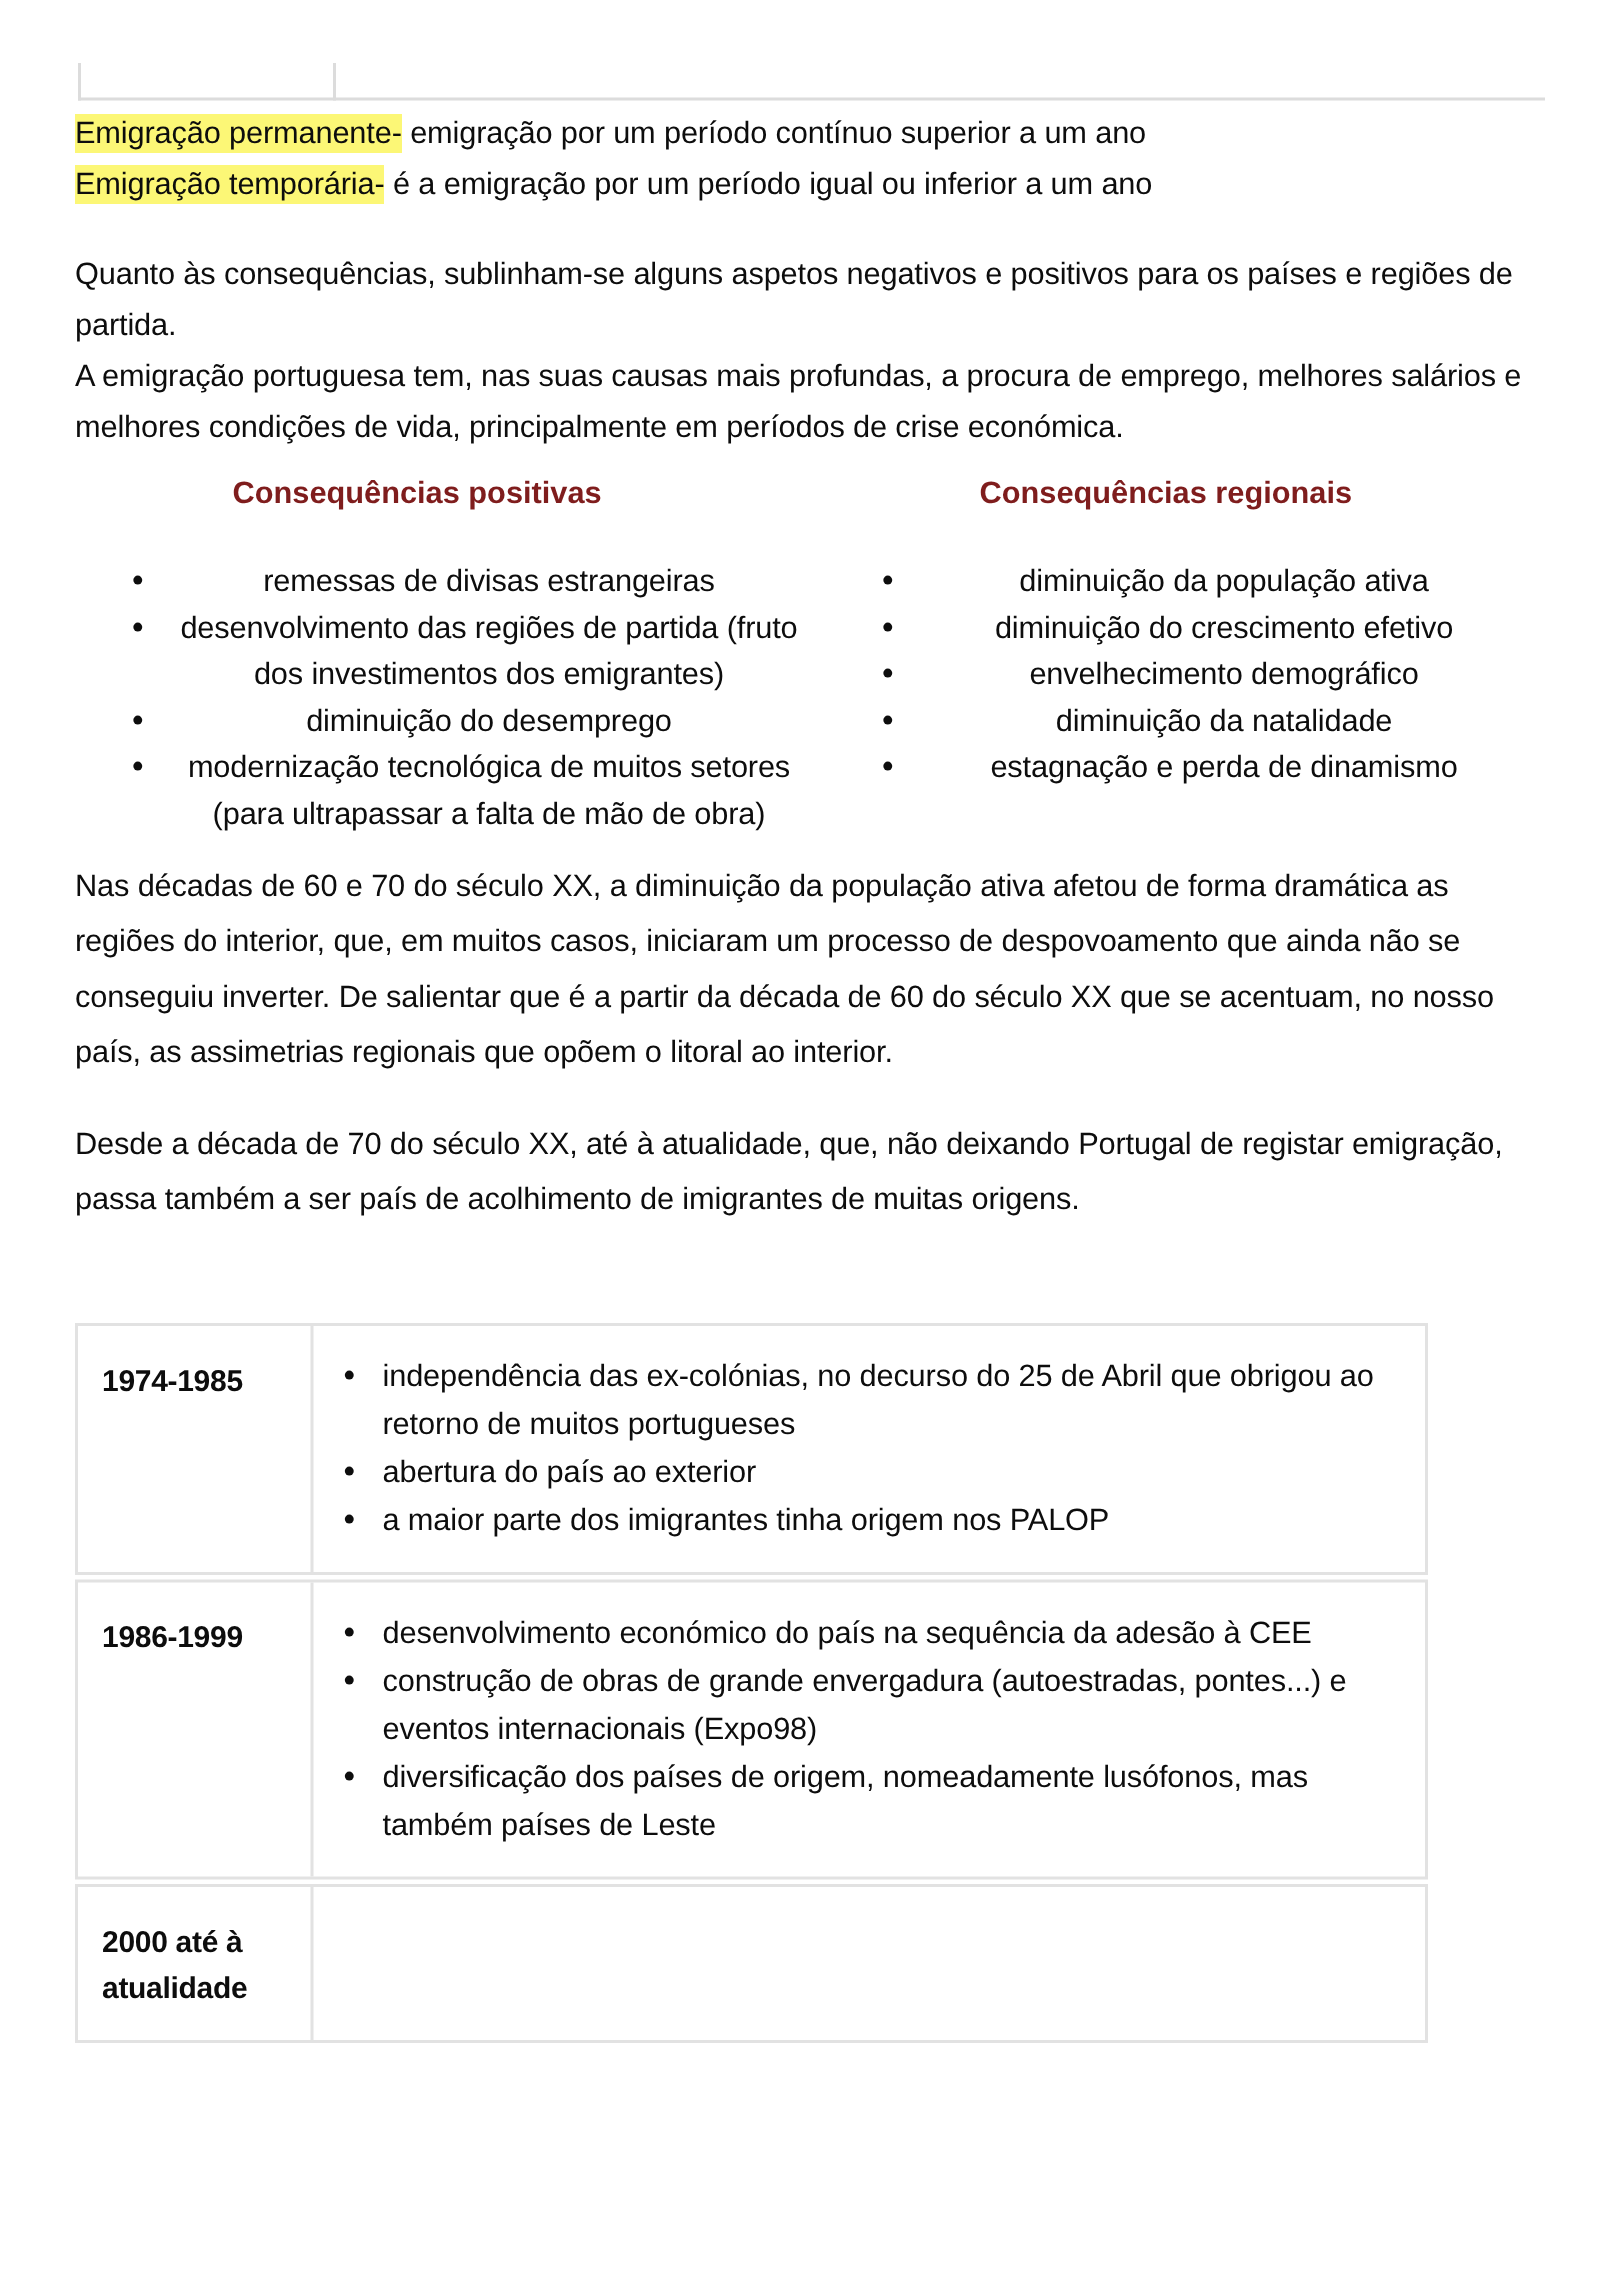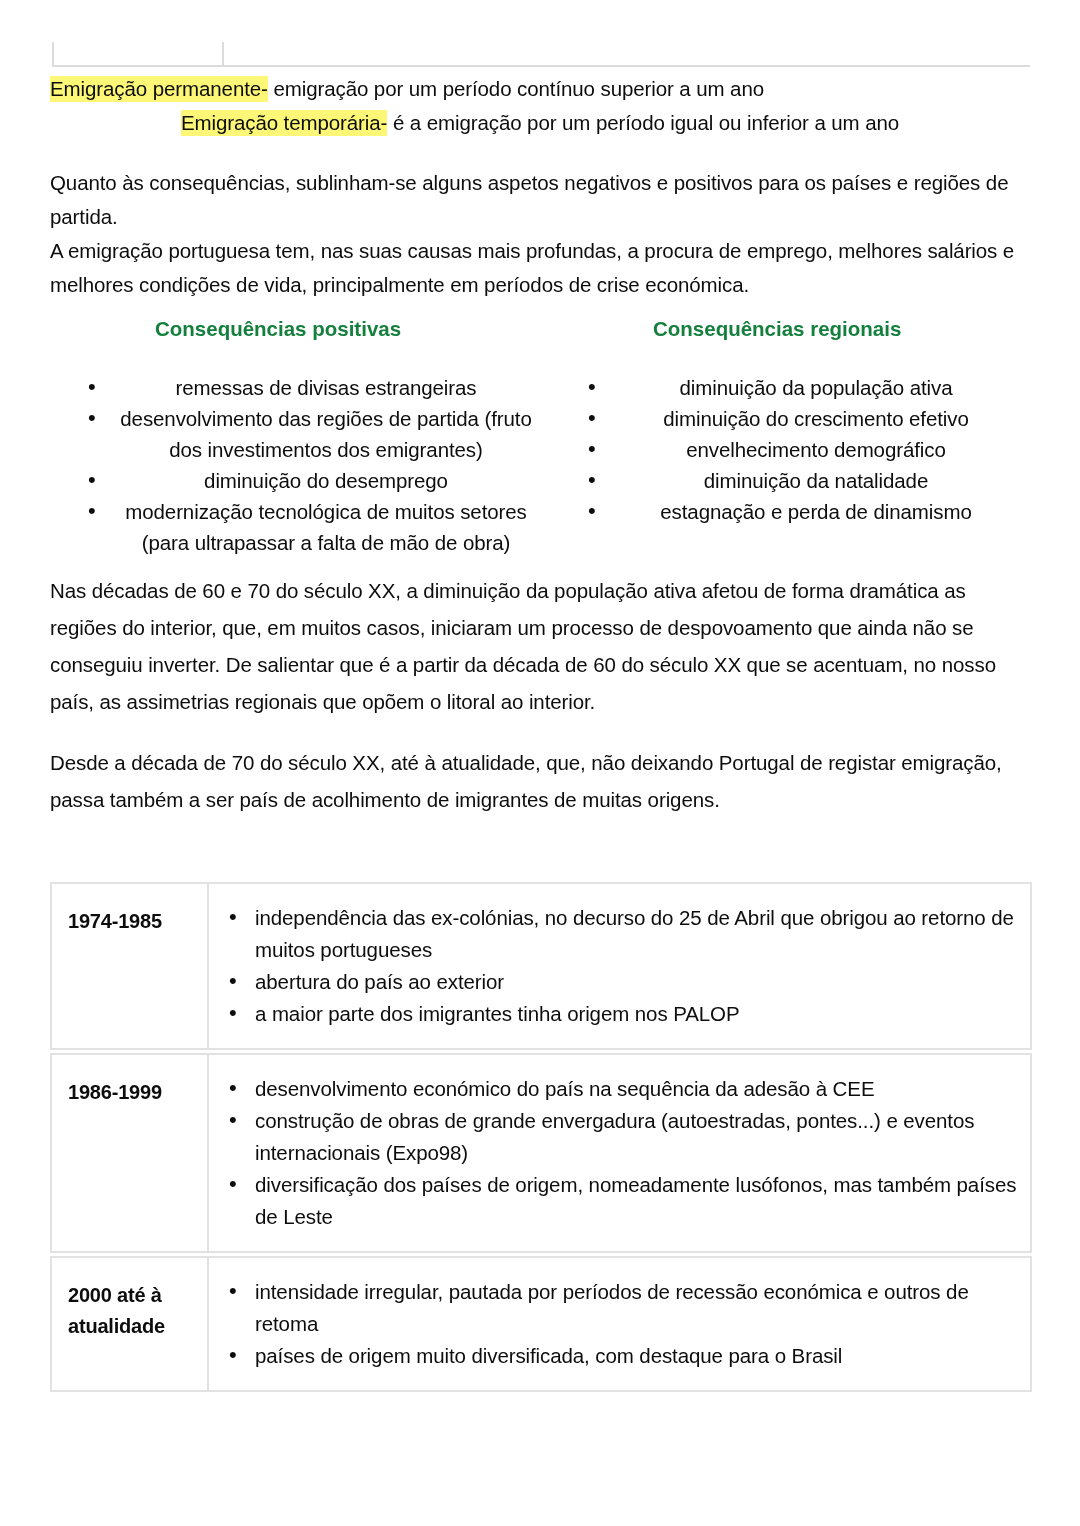--- a/index.html
+++ b/index.html
@@ -67,21 +67,20 @@
     line-height: 34px;
     letter-spacing: -0.1px;
     color: #0d0d0d;
   }
 
   .def-line {
     margin-bottom: 24px;
   }
   .def-line:nth-of-type(2) {
     margin-bottom: 26px;
-    text-align: center;
   }
 
   .hl {
     background: #fcf776;
     padding: 1px 0 2px 0;
     box-decoration-break: clone;
     -webkit-box-decoration-break: clone;
   }
 
   .body-para {
@@ -98,21 +97,21 @@
     position: relative;
     height: 34px;
     margin-bottom: 26px;
   }
   .cons-head {
     position: absolute;
     top: 0;
     font-size: 20.5px;
     font-weight: bold;
     line-height: 34px;
-    color: #15803d;
+    color: #7f1d1d;
   }
   .cons-head.left  { left: 105px; }
   .cons-head.right { left: 603px; }
 
   .cons-cols {
     position: relative;
     min-height: 200px;
     text-align: center;
   }
   ul.clist {
@@ -150,21 +149,21 @@
     margin: 0 0 24px 0;
     font-size: 20.5px;
     line-height: 37px;
     letter-spacing: -0.1px;
   }
 
   
   .period-table {
     position: absolute;
     left: 50px;
-    width: 982px;
+    width: 902px;
     border-collapse: separate;
     border-spacing: 0;
   }
   .period-table .trow {
     position: relative;
     display: flex;
     border: 2px solid #e2e2e2;
     box-sizing: border-box;
     margin-bottom: 3px;
     background: #fff;
@@ -276,23 +275,17 @@
         <ul class="tlist">
           <li>desenvolvimento económico do país na sequência da adesão à CEE</li>
           <li>construção de obras de grande envergadura (autoestradas, pontes...) e eventos internacionais (Expo98)</li>
           <li>diversificação dos países de origem, nomeadamente lusófonos, mas também países de Leste</li>
         </ul>
       </div>
     </div>
 
     <div class="trow">
       <div class="tcell-label">2000 até à atualidade</div>
-      <div class="tcell-body">
-        <ul class="tlist">
-          <li>intensidade irregular, pautada por períodos de recessão económica e outros de retoma</li>
-          <li>países de origem muito diversificada, com destaque para o Brasil</li>
-        </ul>
-      </div>
     </div>
 
   </div>
 
 </div>
 
 </body></html>

